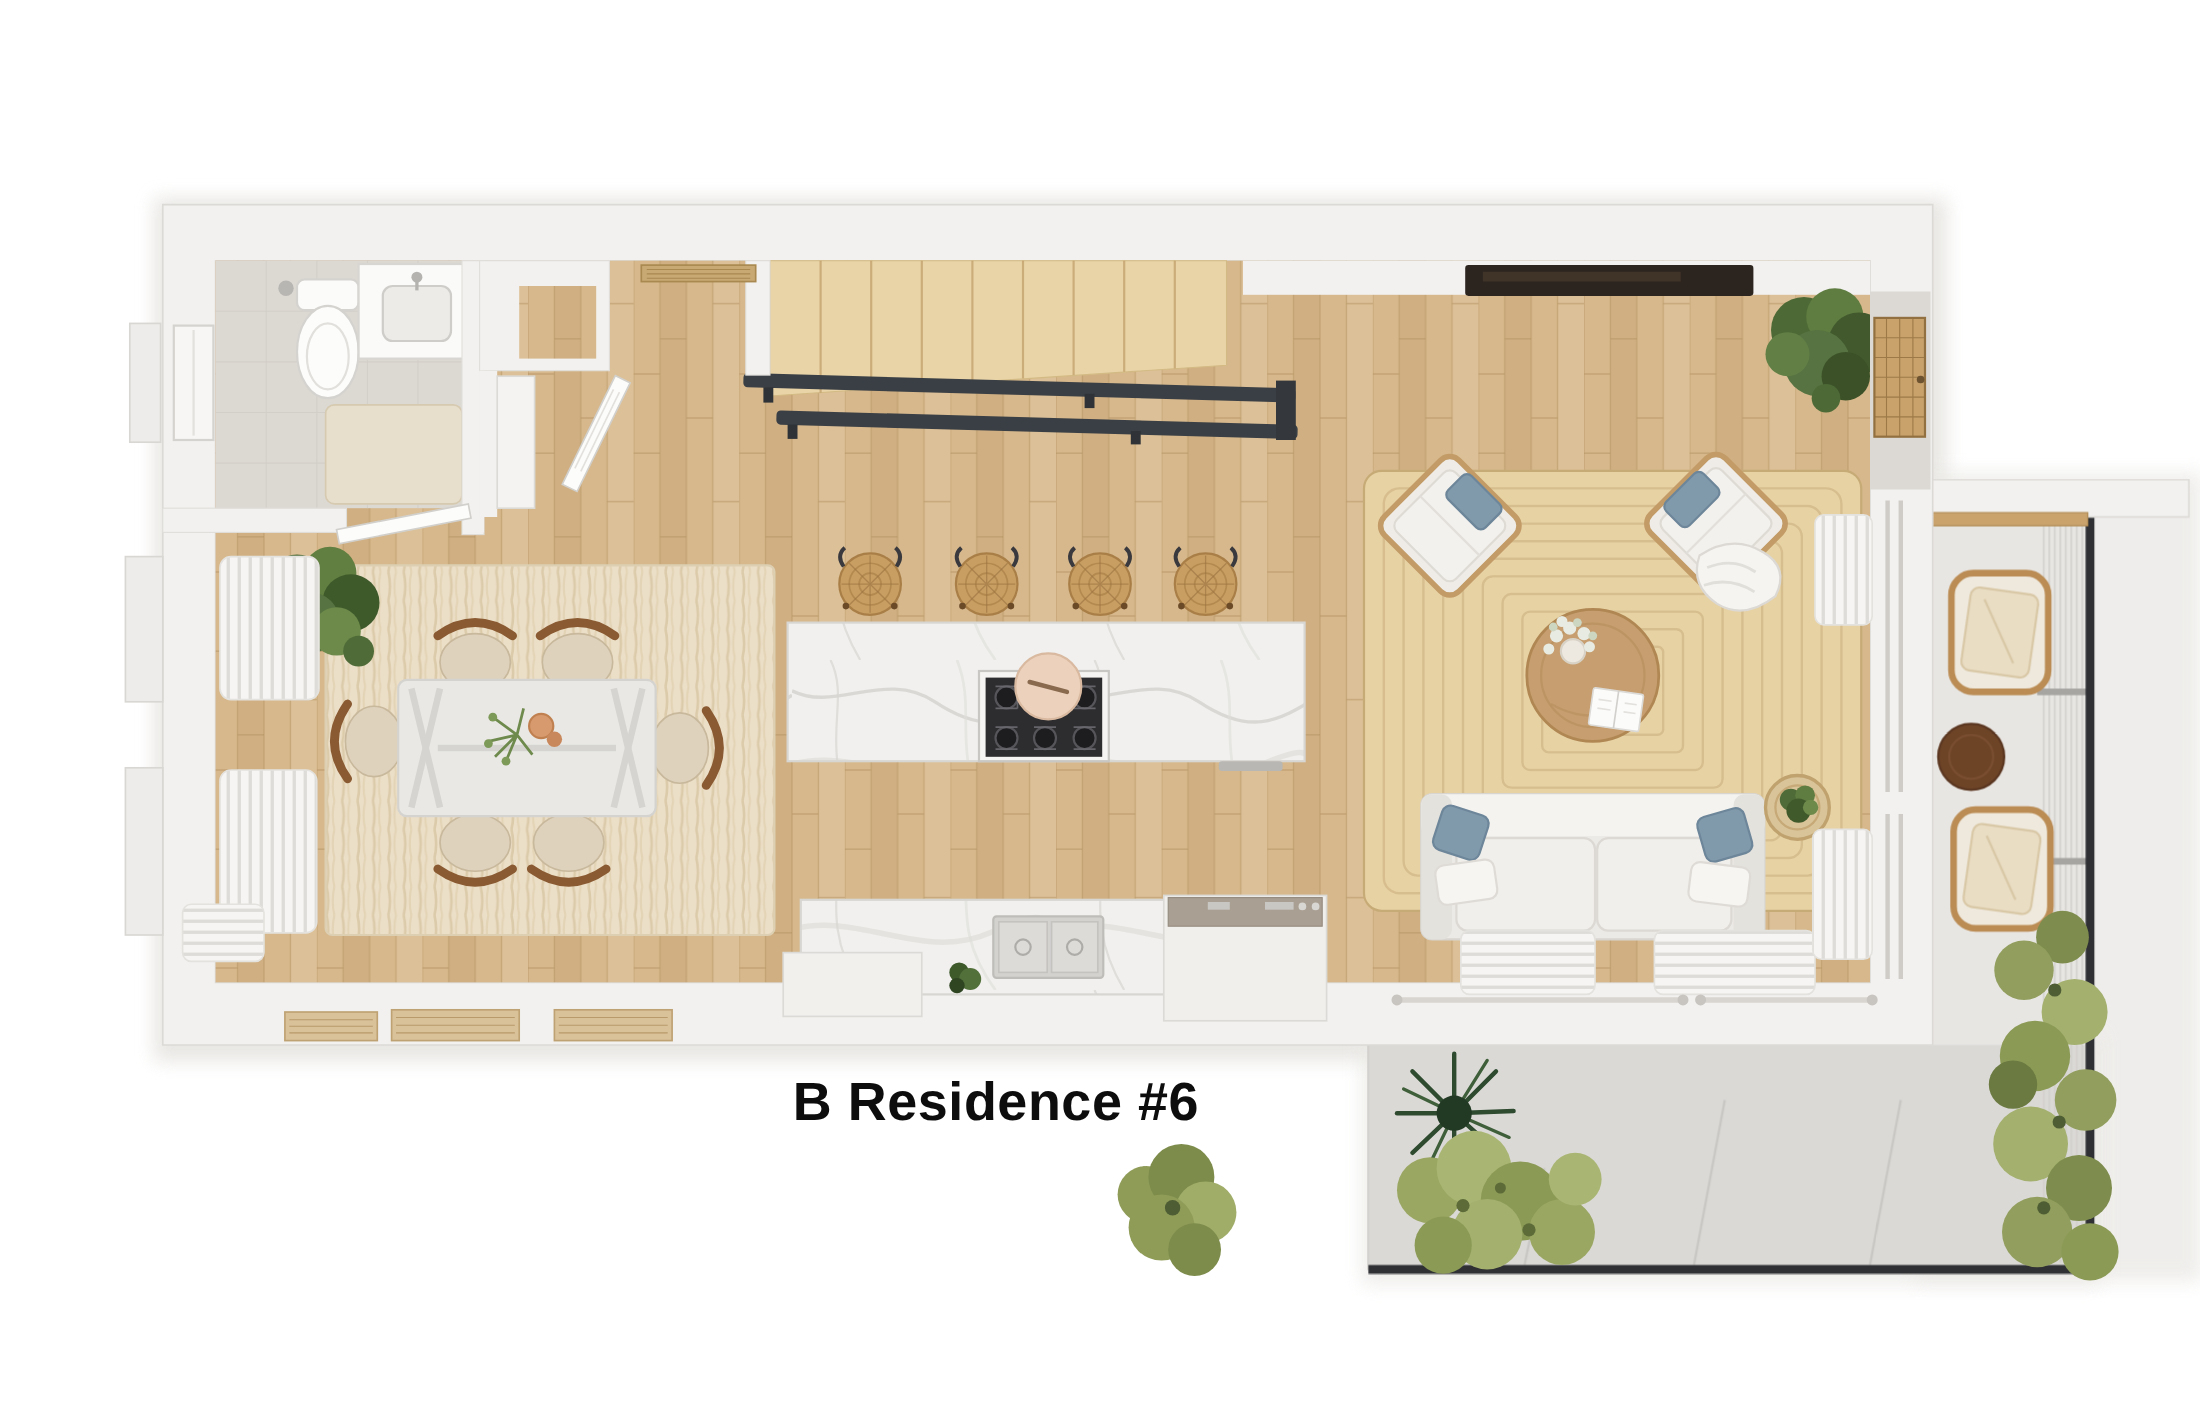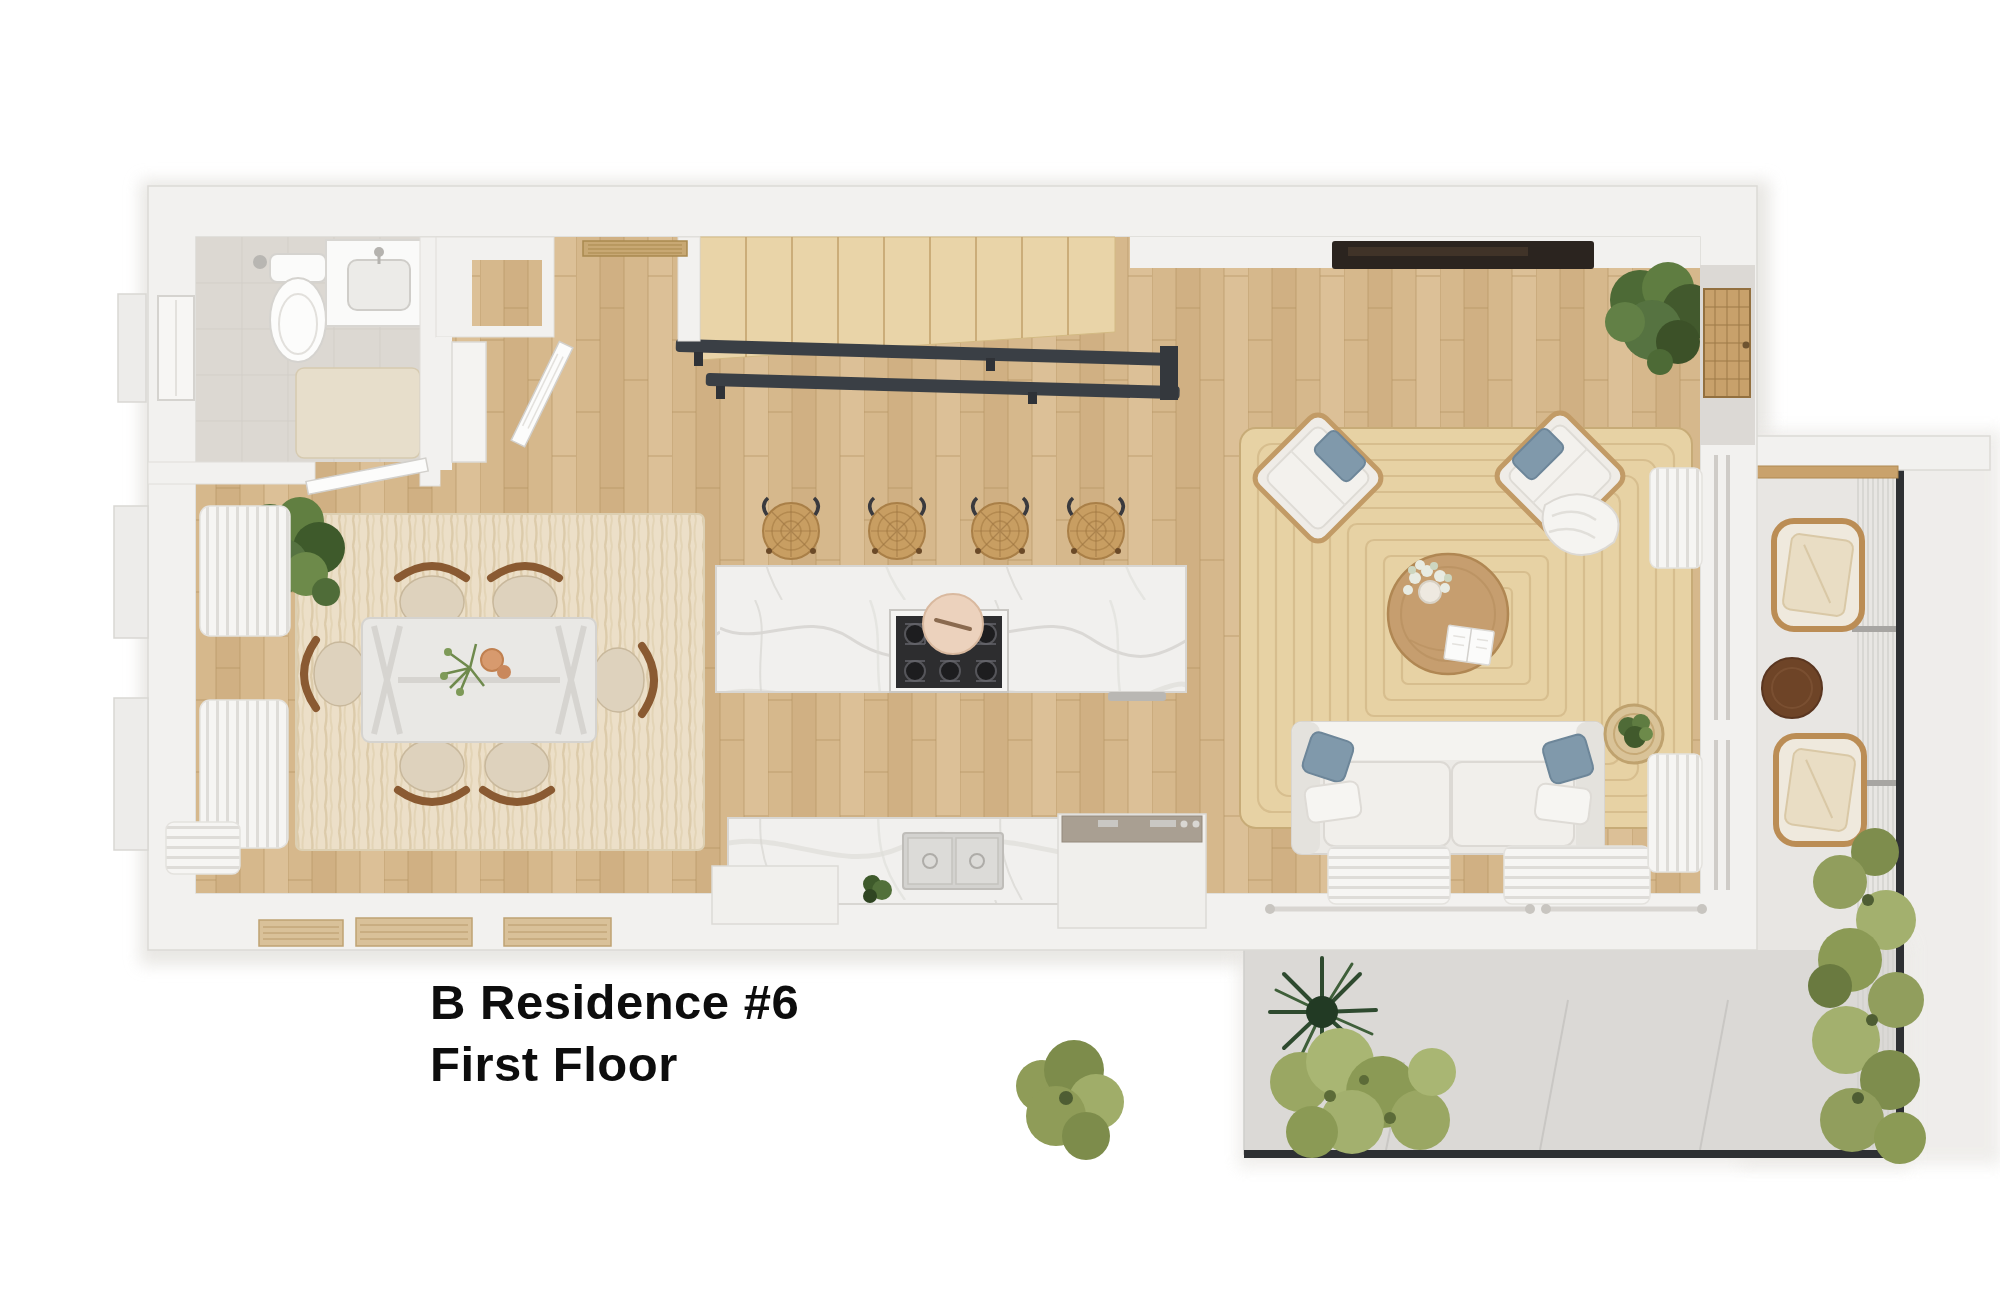--- a/index.html
+++ b/index.html
@@ -1,19 +1,19 @@
 <!DOCTYPE html>
 <html><head>
 <meta charset="utf-8">
 <style>
   html,body{margin:0;padding:0;background:#ffffff;}
   .stage{position:relative;width:2000px;height:1292px;background:#ffffff;overflow:hidden;
          font-family:"Liberation Sans", sans-serif;}
   .stage svg{position:absolute;left:0;top:0;}
-  .plan-title{position:absolute;left:430px;top:972px;width:660px;text-align:left;
+  .plan-title{position:absolute;left:430px;top:972px;width:660px;text-align:right;
               color:#0d0d0d;font-weight:800;font-size:49px;line-height:1.26;letter-spacing:.5px;}
 </style>
 </head>
 <body>
 
 <div class="stage">
 <svg viewBox="0 0 2000 1292" width="2000" height="1292">
   <defs>
     <filter id="blur" x="-20%" y="-20%" width="140%" height="140%">
           <feGaussianBlur stdDeviation="8"></feGaussianBlur>
@@ -523,15 +523,14 @@
       <circle cx="1096" cy="1102" r="28" fill="#a0ad69"></circle>
           <circle cx="1056" cy="1116" r="30" fill="#8f9c58"></circle>
       <circle cx="1086" cy="1136" r="24" fill="#7d8c4b"></circle>
           <circle cx="1066" cy="1098" r="7" fill="#4e5d33"></circle>
     </g>
   </g>
 </svg>
 
 <div class="plan-title">
   <div>B Residence #6</div>
-  <div>First Floor</div>
 </div>
 </div>
 
 </body></html>

